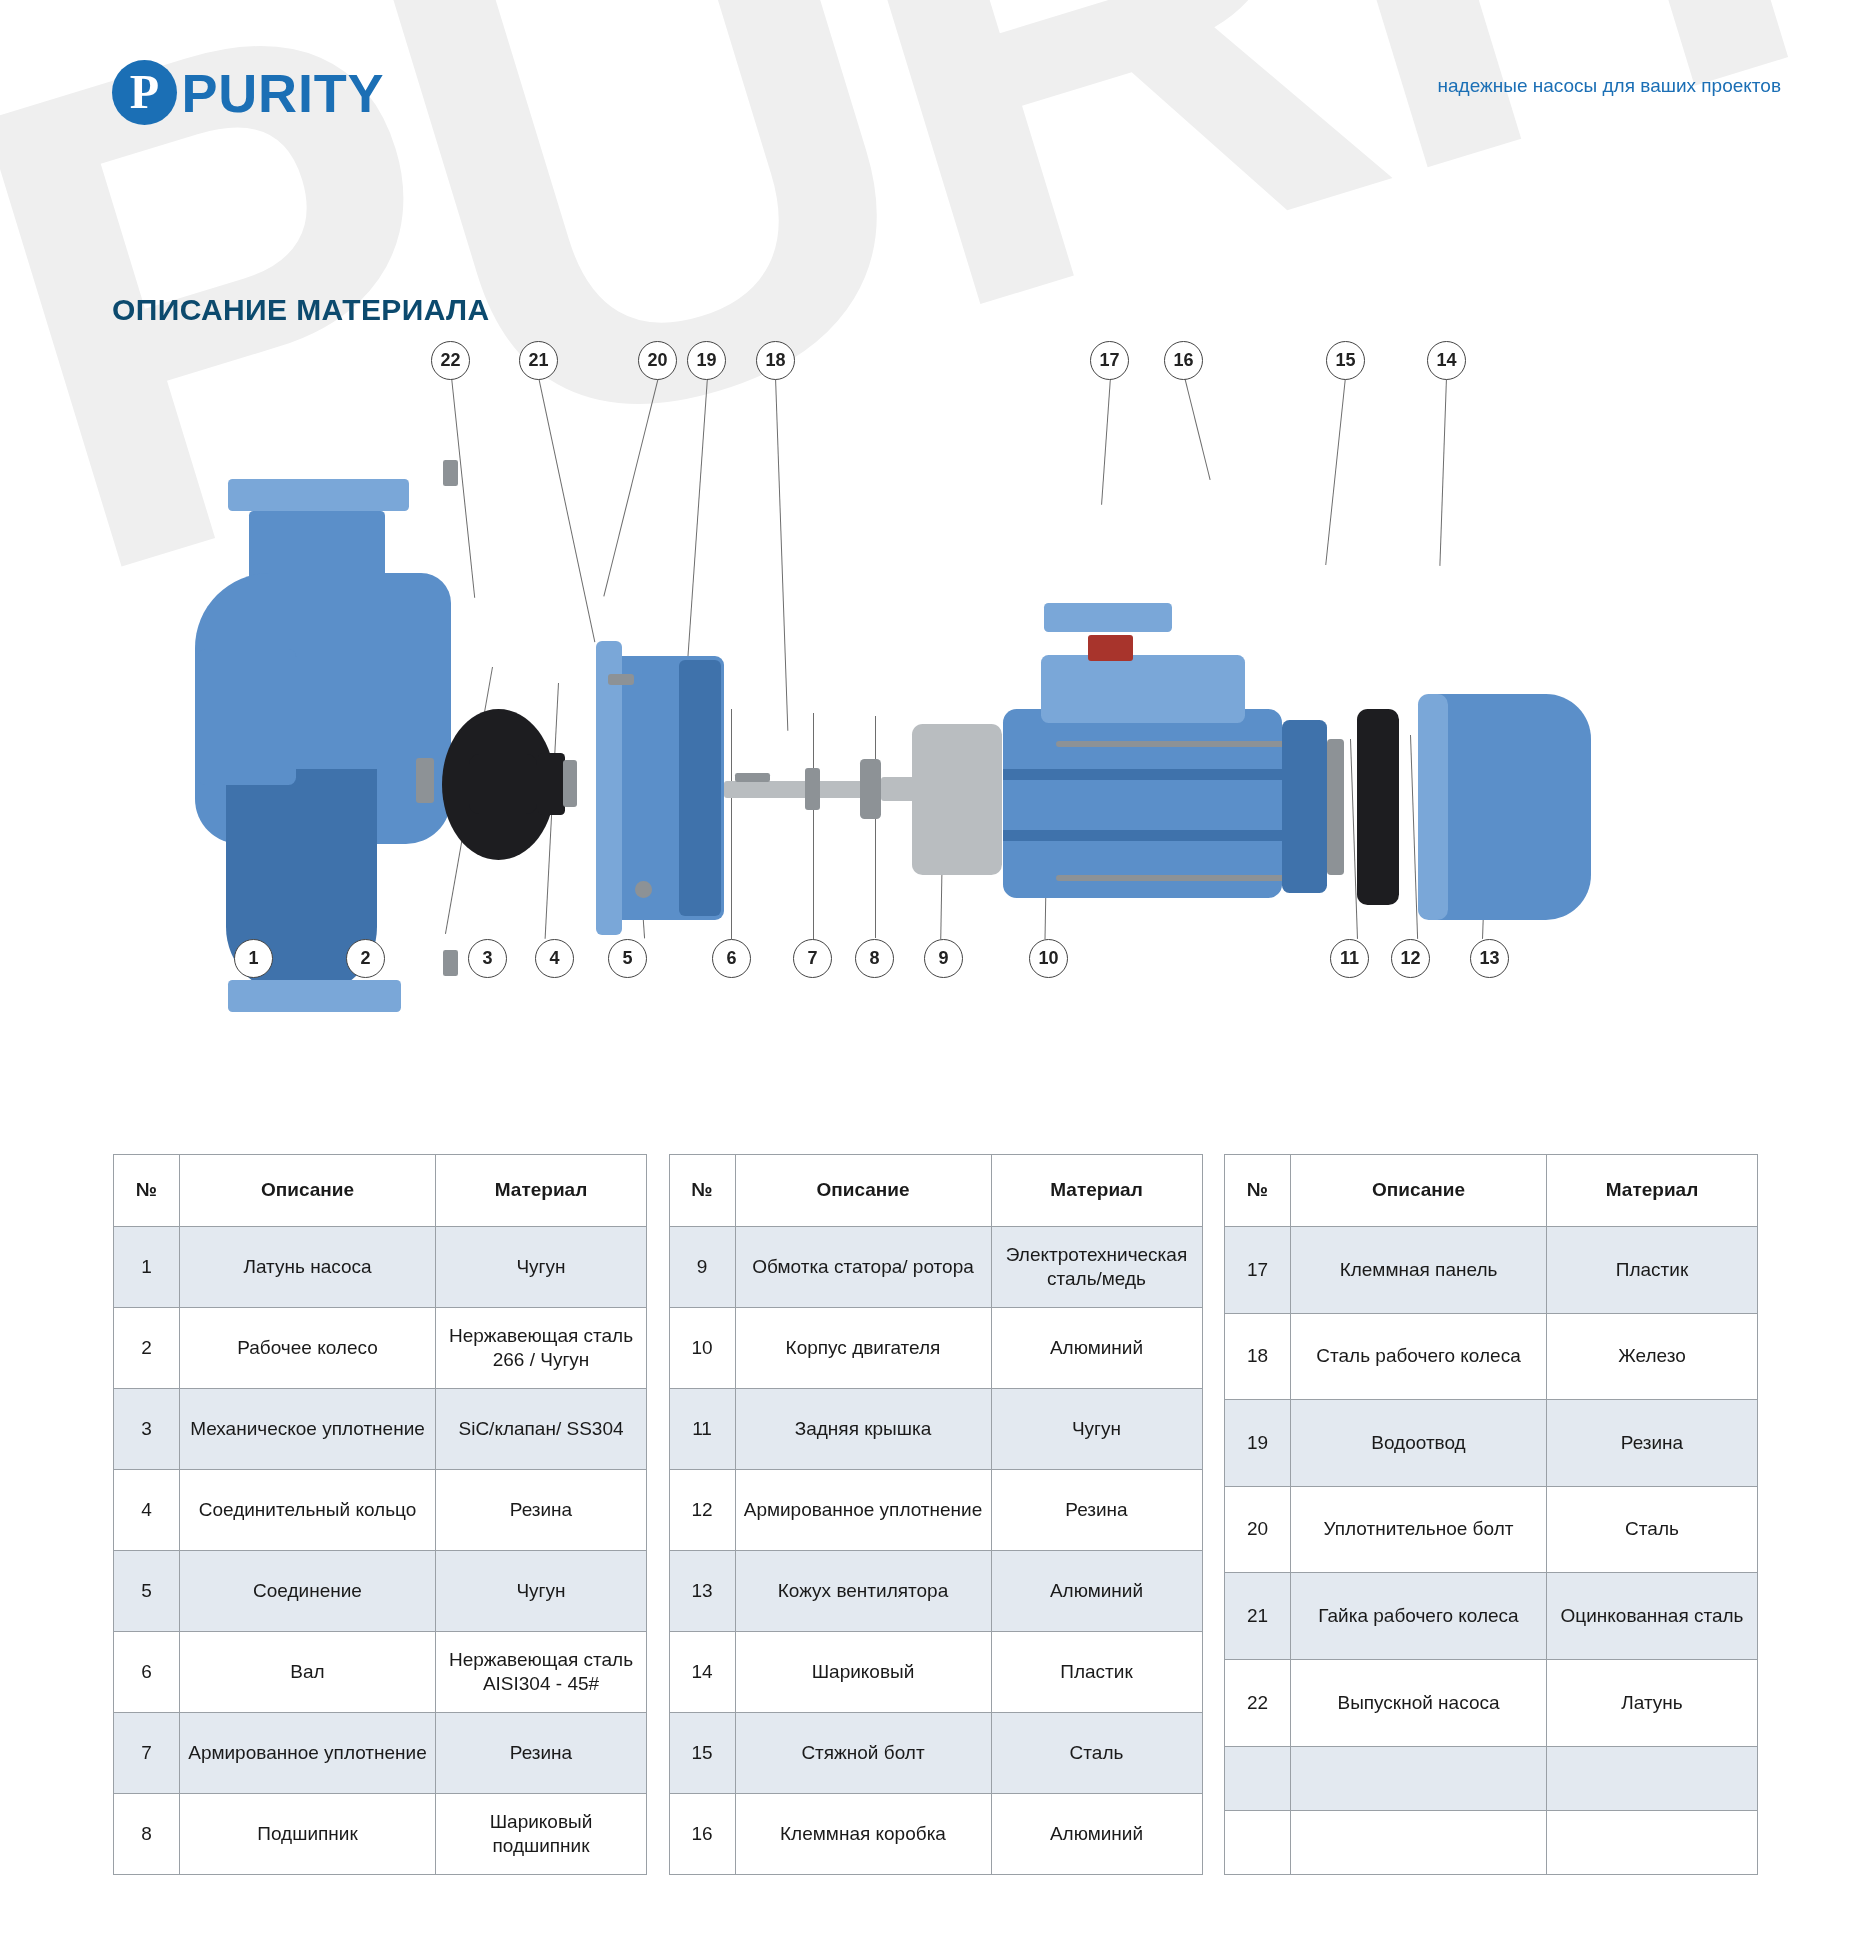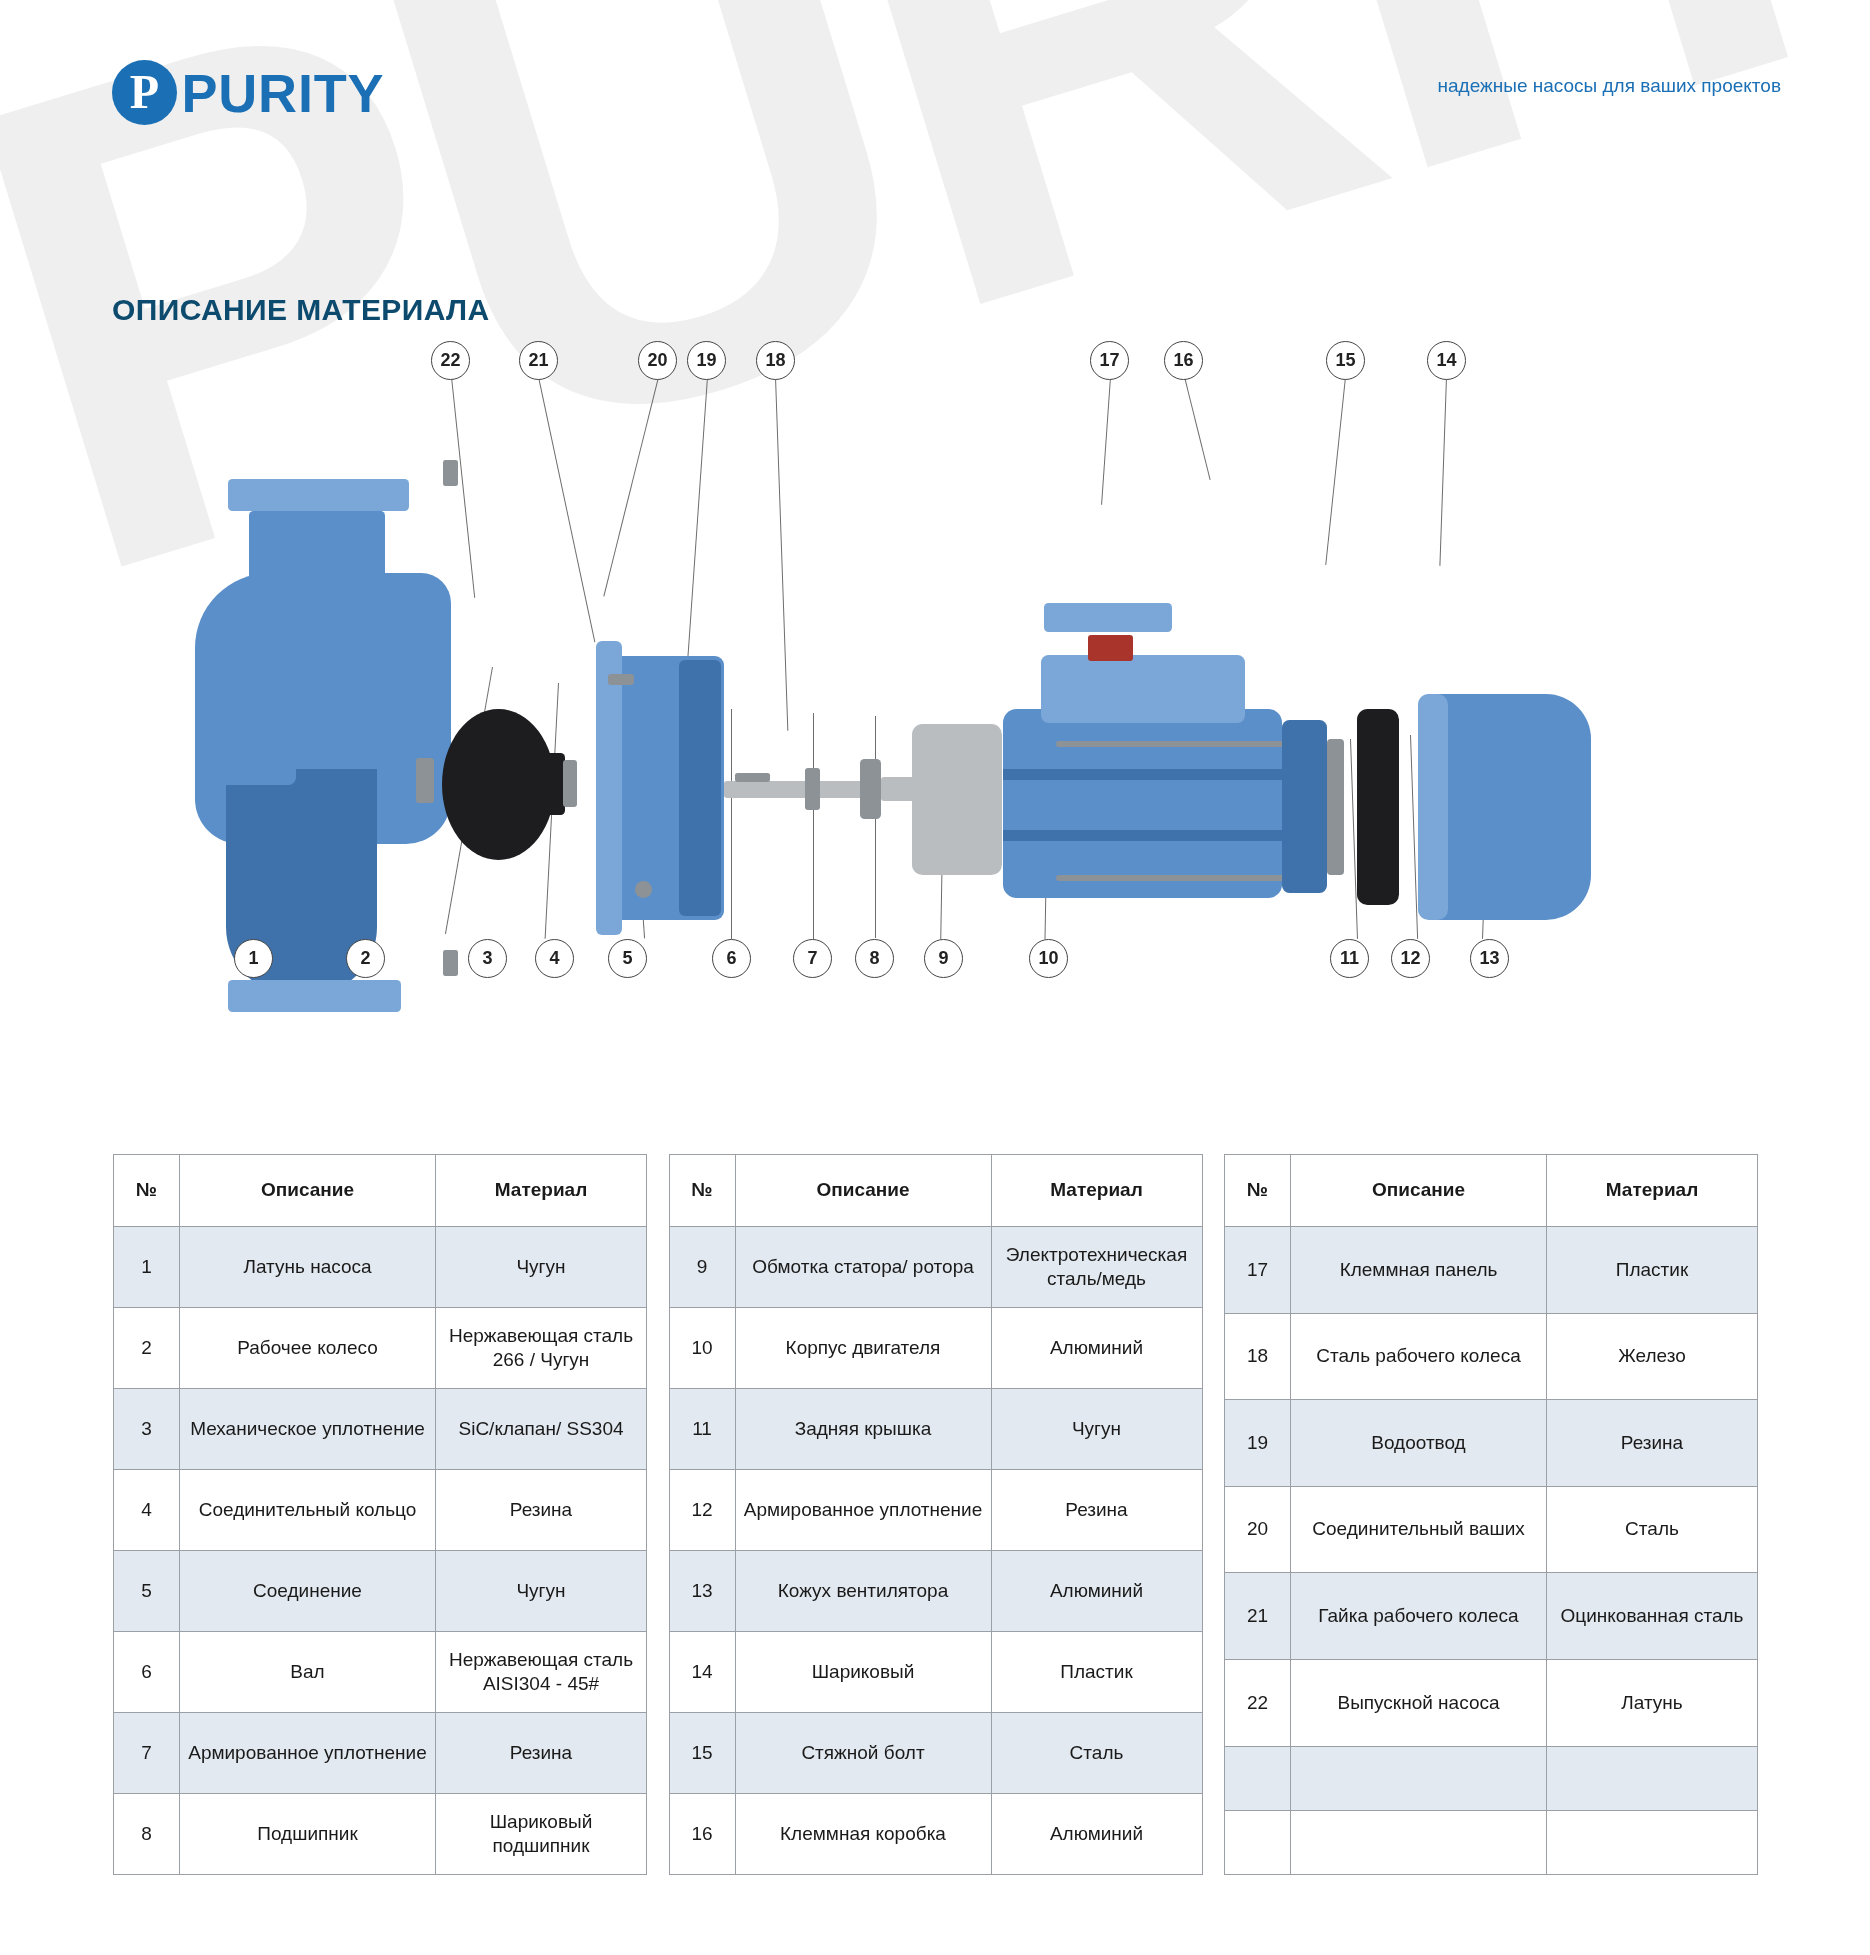--- a/index.html
+++ b/index.html
@@ -434,21 +434,21 @@
           <td>Сталь рабочего колеса</td>
           <td>Железо</td>
         </tr>
         <tr class="shaded">
           <td>19</td>
           <td>Водоотвод</td>
           <td>Резина</td>
         </tr>
         <tr>
           <td>20</td>
-          <td>Соединительный ваших</td>
+          <td>Уплотнительное болт</td>
           <td>Сталь</td>
         </tr>
         <tr class="shaded">
           <td>21</td>
           <td>Гайка рабочего колеса</td>
           <td>Оцинкованная сталь</td>
         </tr>
         <tr>
           <td>22</td>
           <td>Выпускной насоса</td>

